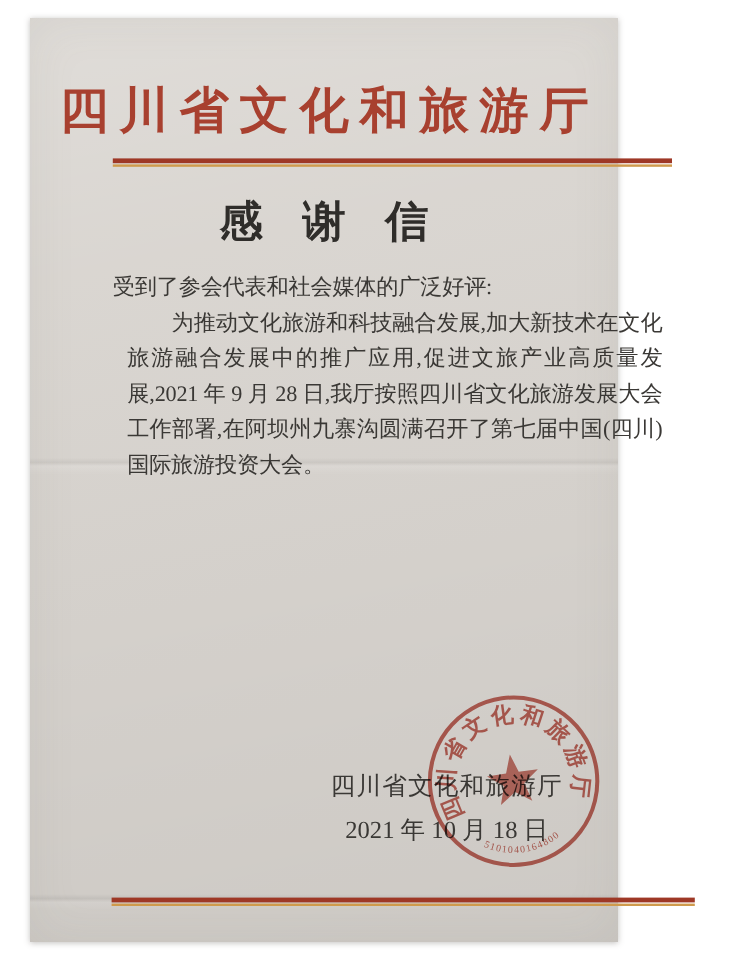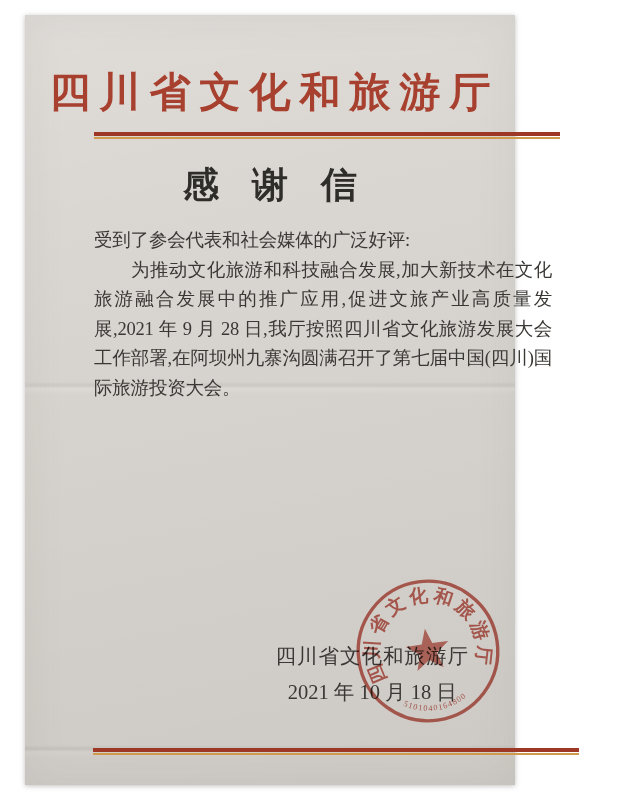--- a/index.html
+++ b/index.html
@@ -41,21 +41,21 @@
     white-space:nowrap;
   }
   .letter-body{
     position:absolute;top:211px;left:69px;width:458px;
     font-size:18.5px;line-height:29.5px;
     color:#3a3835;
     text-align:justify;
     letter-spacing:-0.2px;
   }
   .letter-body p{margin:0;}
-  .letter-body .para{text-indent:2em;}
+  .letter-body .para{text-indent:2em;margin-left:12px;}
   .sign-block{
     position:absolute;top:628px;right:46px;
     text-align:center;
     font-size:20.5px;color:#3a3835;
     line-height:26px;
   }
   .sign-org{letter-spacing:1px;margin-bottom:10px;white-space:nowrap;}
   .sign-date{white-space:nowrap;}
   .seal{
     position:absolute;left:328px;top:561px;width:150px;height:150px;

